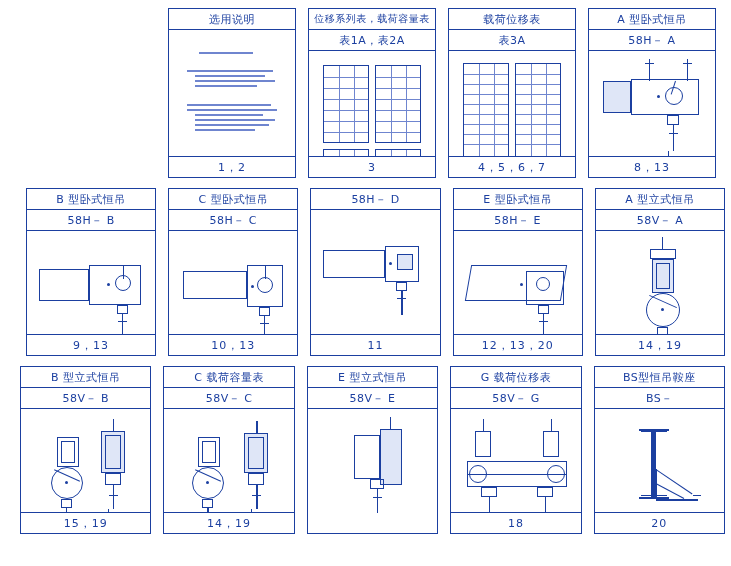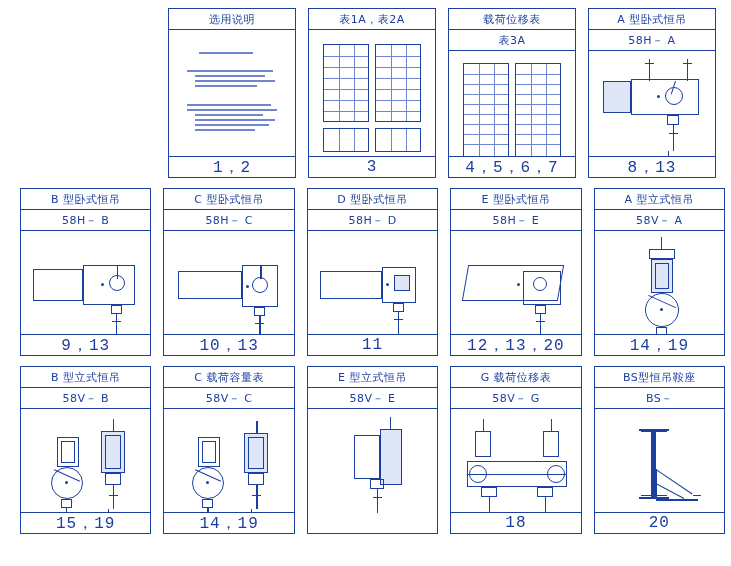--- a/index.html
+++ b/index.html
@@ -39,23 +39,22 @@
   }
   .body{
     flex:1;
     position:relative;
     overflow:hidden;
   }
   .ftr{
     height:20px;
     border-top:1.5px solid #1b3fa0;
     display:flex;align-items:center;justify-content:center;
-    font-size:16px;
+    font-size:11px;
     letter-spacing:1px;
-    font-family:Liberation Mono, monospace;
   }
   .sm{font-size:10px;}
 
   
   .r1{padding-top:8px;}
   .c-desc{width:128px;height:170px;}
   .c-tab1{width:128px;height:170px;}
   .c-tab2{width:128px;height:170px;}
   .c-a-h{width:128px;height:170px;}
 
@@ -112,20 +111,21 @@
           <i class="tl" style="width:68px;"></i>
           <i class="tl" style="width:80px;"></i>
           <i class="tl" style="width:74px;"></i>
           <i class="tl" style="width:60px;"></i>
         </div>
       </div>
       <div class="ftr">1，2</div>
     </div>
 
     <div class="card c-tab1">
+      <div class="hdr sm">位移系列表，载荷容量表</div>
       <div class="hdr2">表1A，表2A</div>
       <div class="body">
         <div class="mtable" style="left:14px;top:14px;width:46px;height:78px;">
           <div class="mrow" style="top:11px;"></div>
             <div class="mrow" style="top:22px;"></div>
           <div class="mrow" style="top:33px;"></div>
             <div class="mrow" style="top:44px;"></div>
           <div class="mrow" style="top:55px;"></div>
             <div class="mrow" style="top:66px;"></div>
           <div class="mcol" style="left:15px;"></div>
@@ -203,21 +203,21 @@
         <div class="ln" style="left:86px;top:30px;width:1.2px;height:14px;transform:rotate(18deg);transform-origin:top;"></div>
         <div class="bx" style="left:78px;top:64px;width:12px;height:10px;"></div>
         <div class="chain" style="left:84px;top:74px;height:26px;"></div>
         <div class="ln" style="left:80px;top:82px;width:9px;height:1.2px;"></div>
         <div class="hook" style="left:79px;top:100px;"></div>
       </div>
       <div class="ftr">8，13</div>
     </div>
   </div>
 
-  <div class="row r2" style="padding-left:14px;">
+  <div class="row r2" style="padding-left:20px;">
 
     <div class="card c-std">
       <div class="hdr">B 型卧式恒吊</div>
       <div class="hdr2">58H－ B</div>
       <div class="body">
         <div class="bx" style="left:12px;top:38px;width:50px;height:32px;"></div>
         <div class="bx" style="left:62px;top:34px;width:52px;height:40px;"></div>
         <div class="circ" style="left:88px;top:44px;width:16px;height:16px;"></div>
         <div class="ln" style="left:96px;top:34px;width:1.2px;height:14px;"></div>
         <div class="dot" style="left:80px;top:52px;"></div>
@@ -240,21 +240,20 @@
         <div class="dot" style="left:82px;top:54px;"></div>
         <div class="bx" style="left:90px;top:76px;width:11px;height:9px;"></div>
         <div class="chain" style="left:95px;top:85px;height:22px;"></div>
         <div class="ln" style="left:91px;top:92px;width:9px;height:1.2px;"></div>
 
       </div>
       <div class="ftr">10，13</div>
     </div>
 
     <div class="card c-std">
-      <div class="hdr">D 型卧式恒吊</div>
       <div class="hdr2">58H－ D</div>
       <div class="body">
         <div class="bx" style="left:12px;top:40px;width:62px;height:28px;"></div>
         <div class="bx" style="left:74px;top:36px;width:34px;height:36px;"></div>
         <div class="bxf" style="left:86px;top:44px;width:16px;height:16px;"></div>
         <div class="dot" style="left:78px;top:52px;"></div>
         <div class="bx" style="left:85px;top:72px;width:11px;height:9px;"></div>
         <div class="chain" style="left:90px;top:81px;height:24px;"></div>
         <div class="ln" style="left:86px;top:88px;width:9px;height:1.2px;"></div>
 

